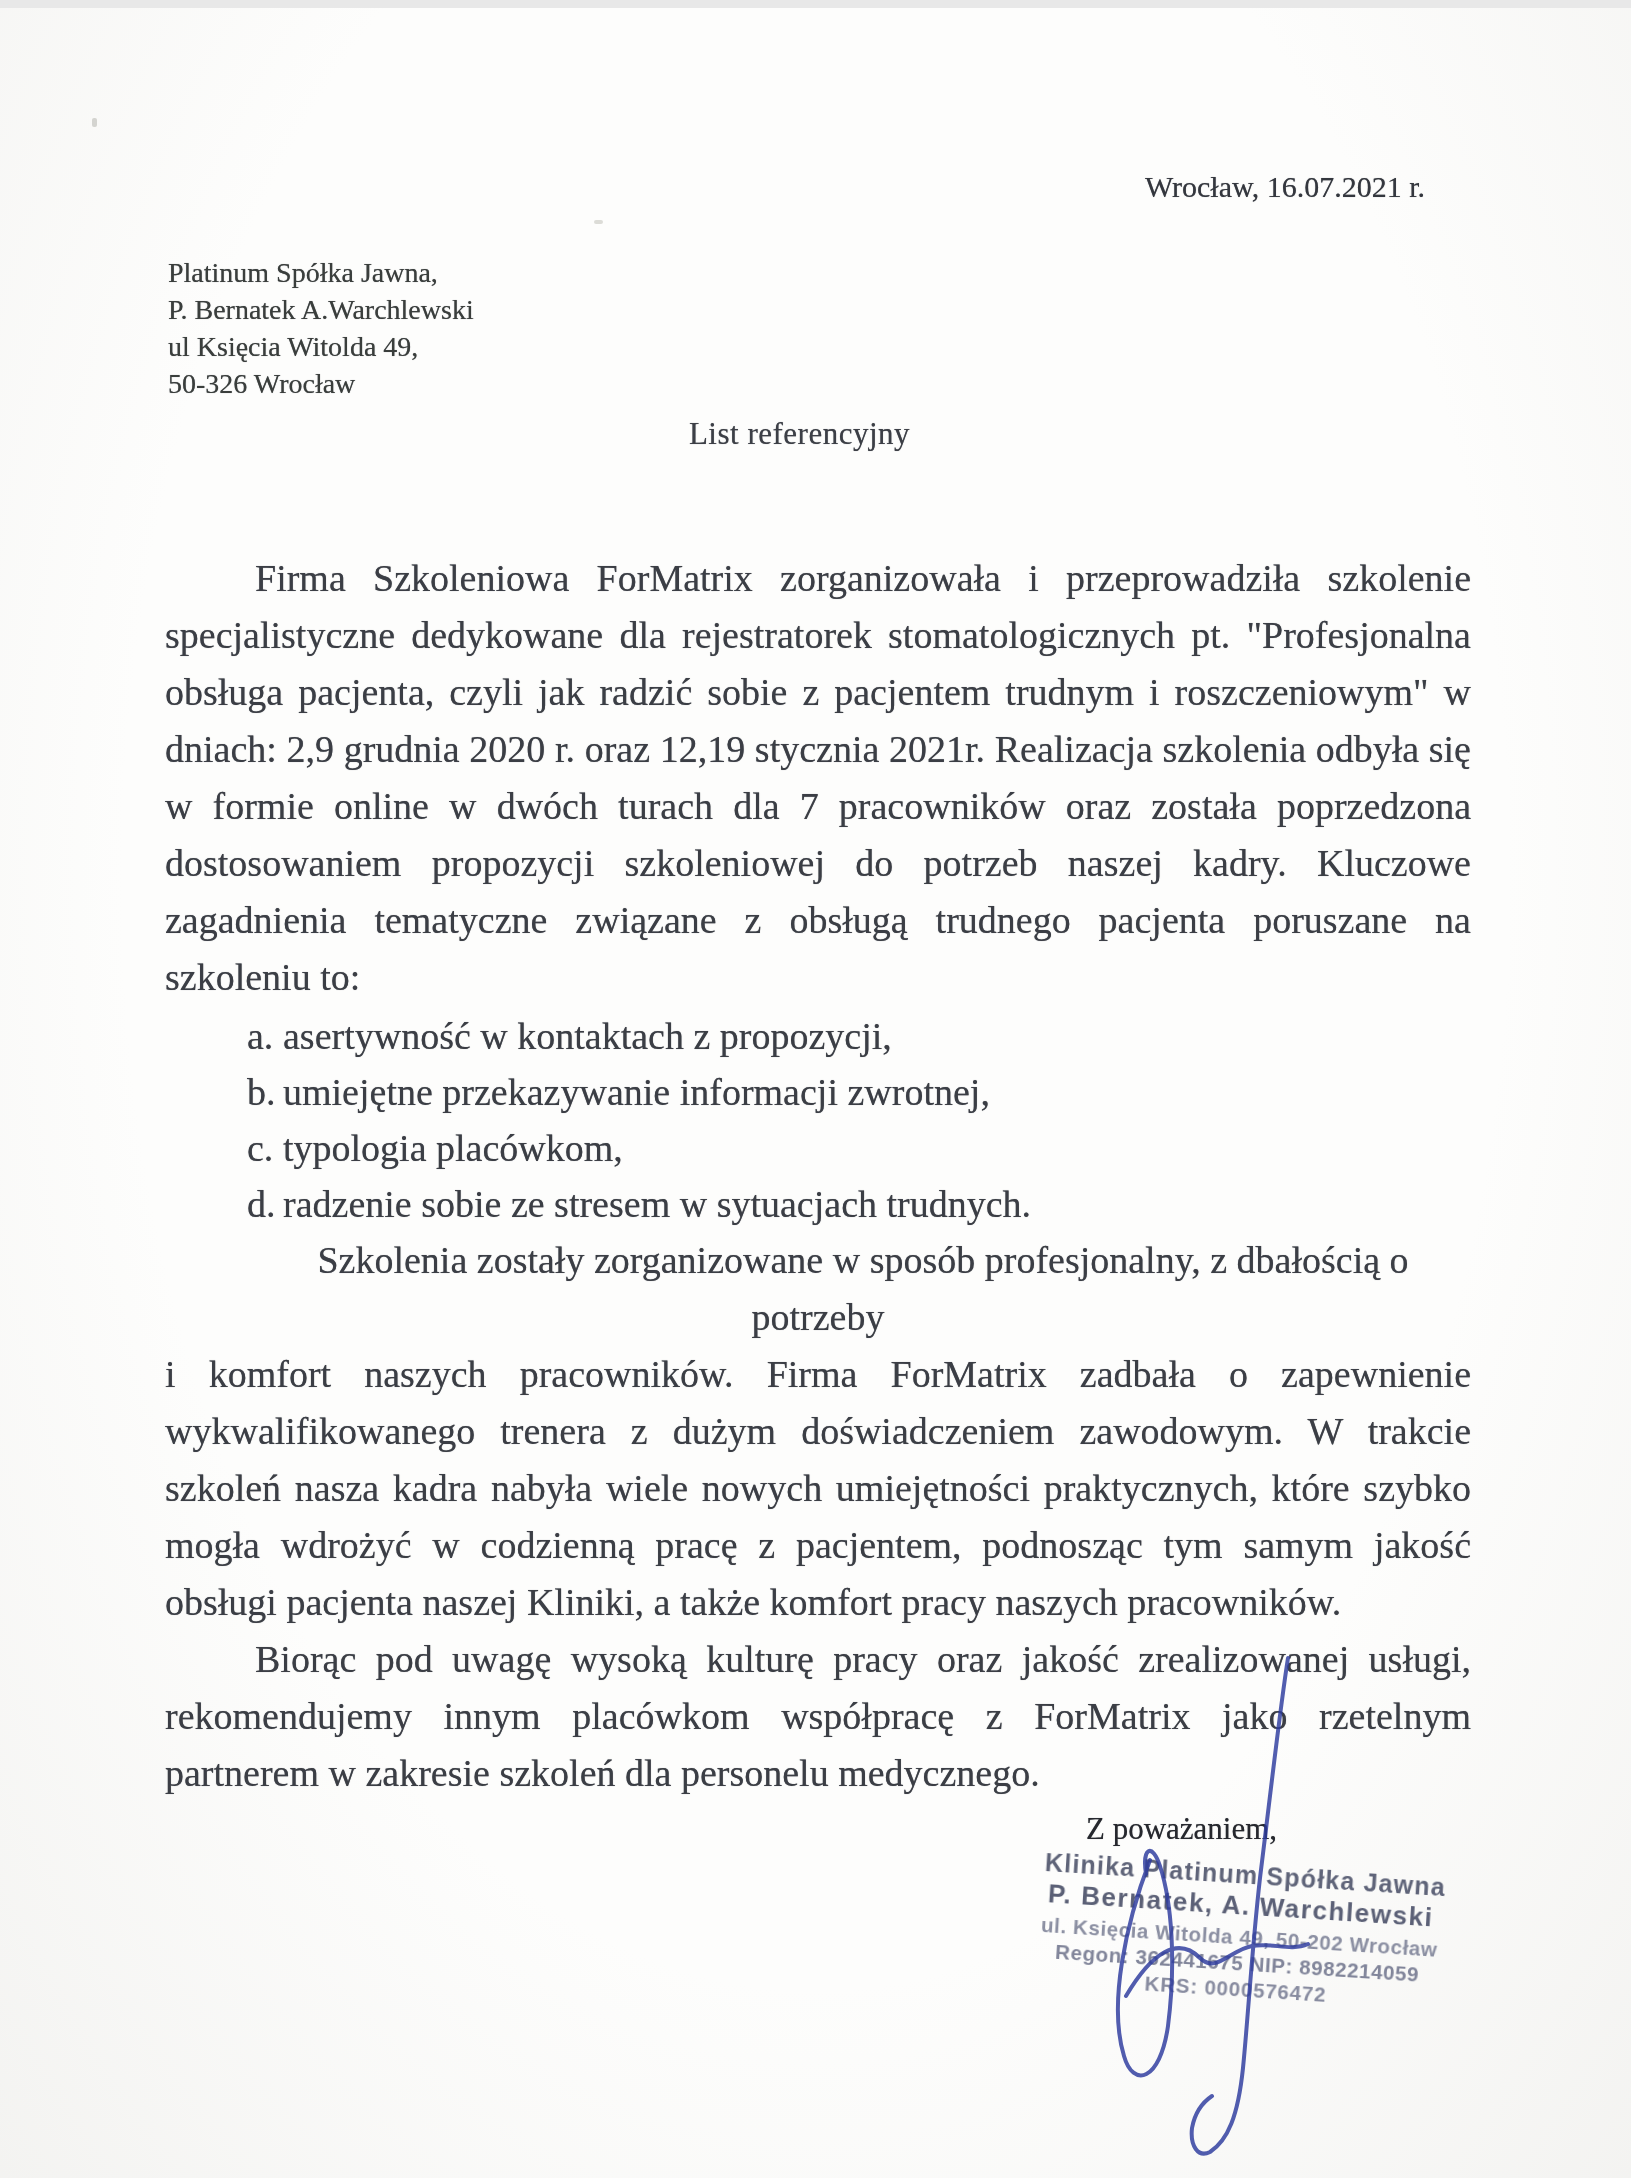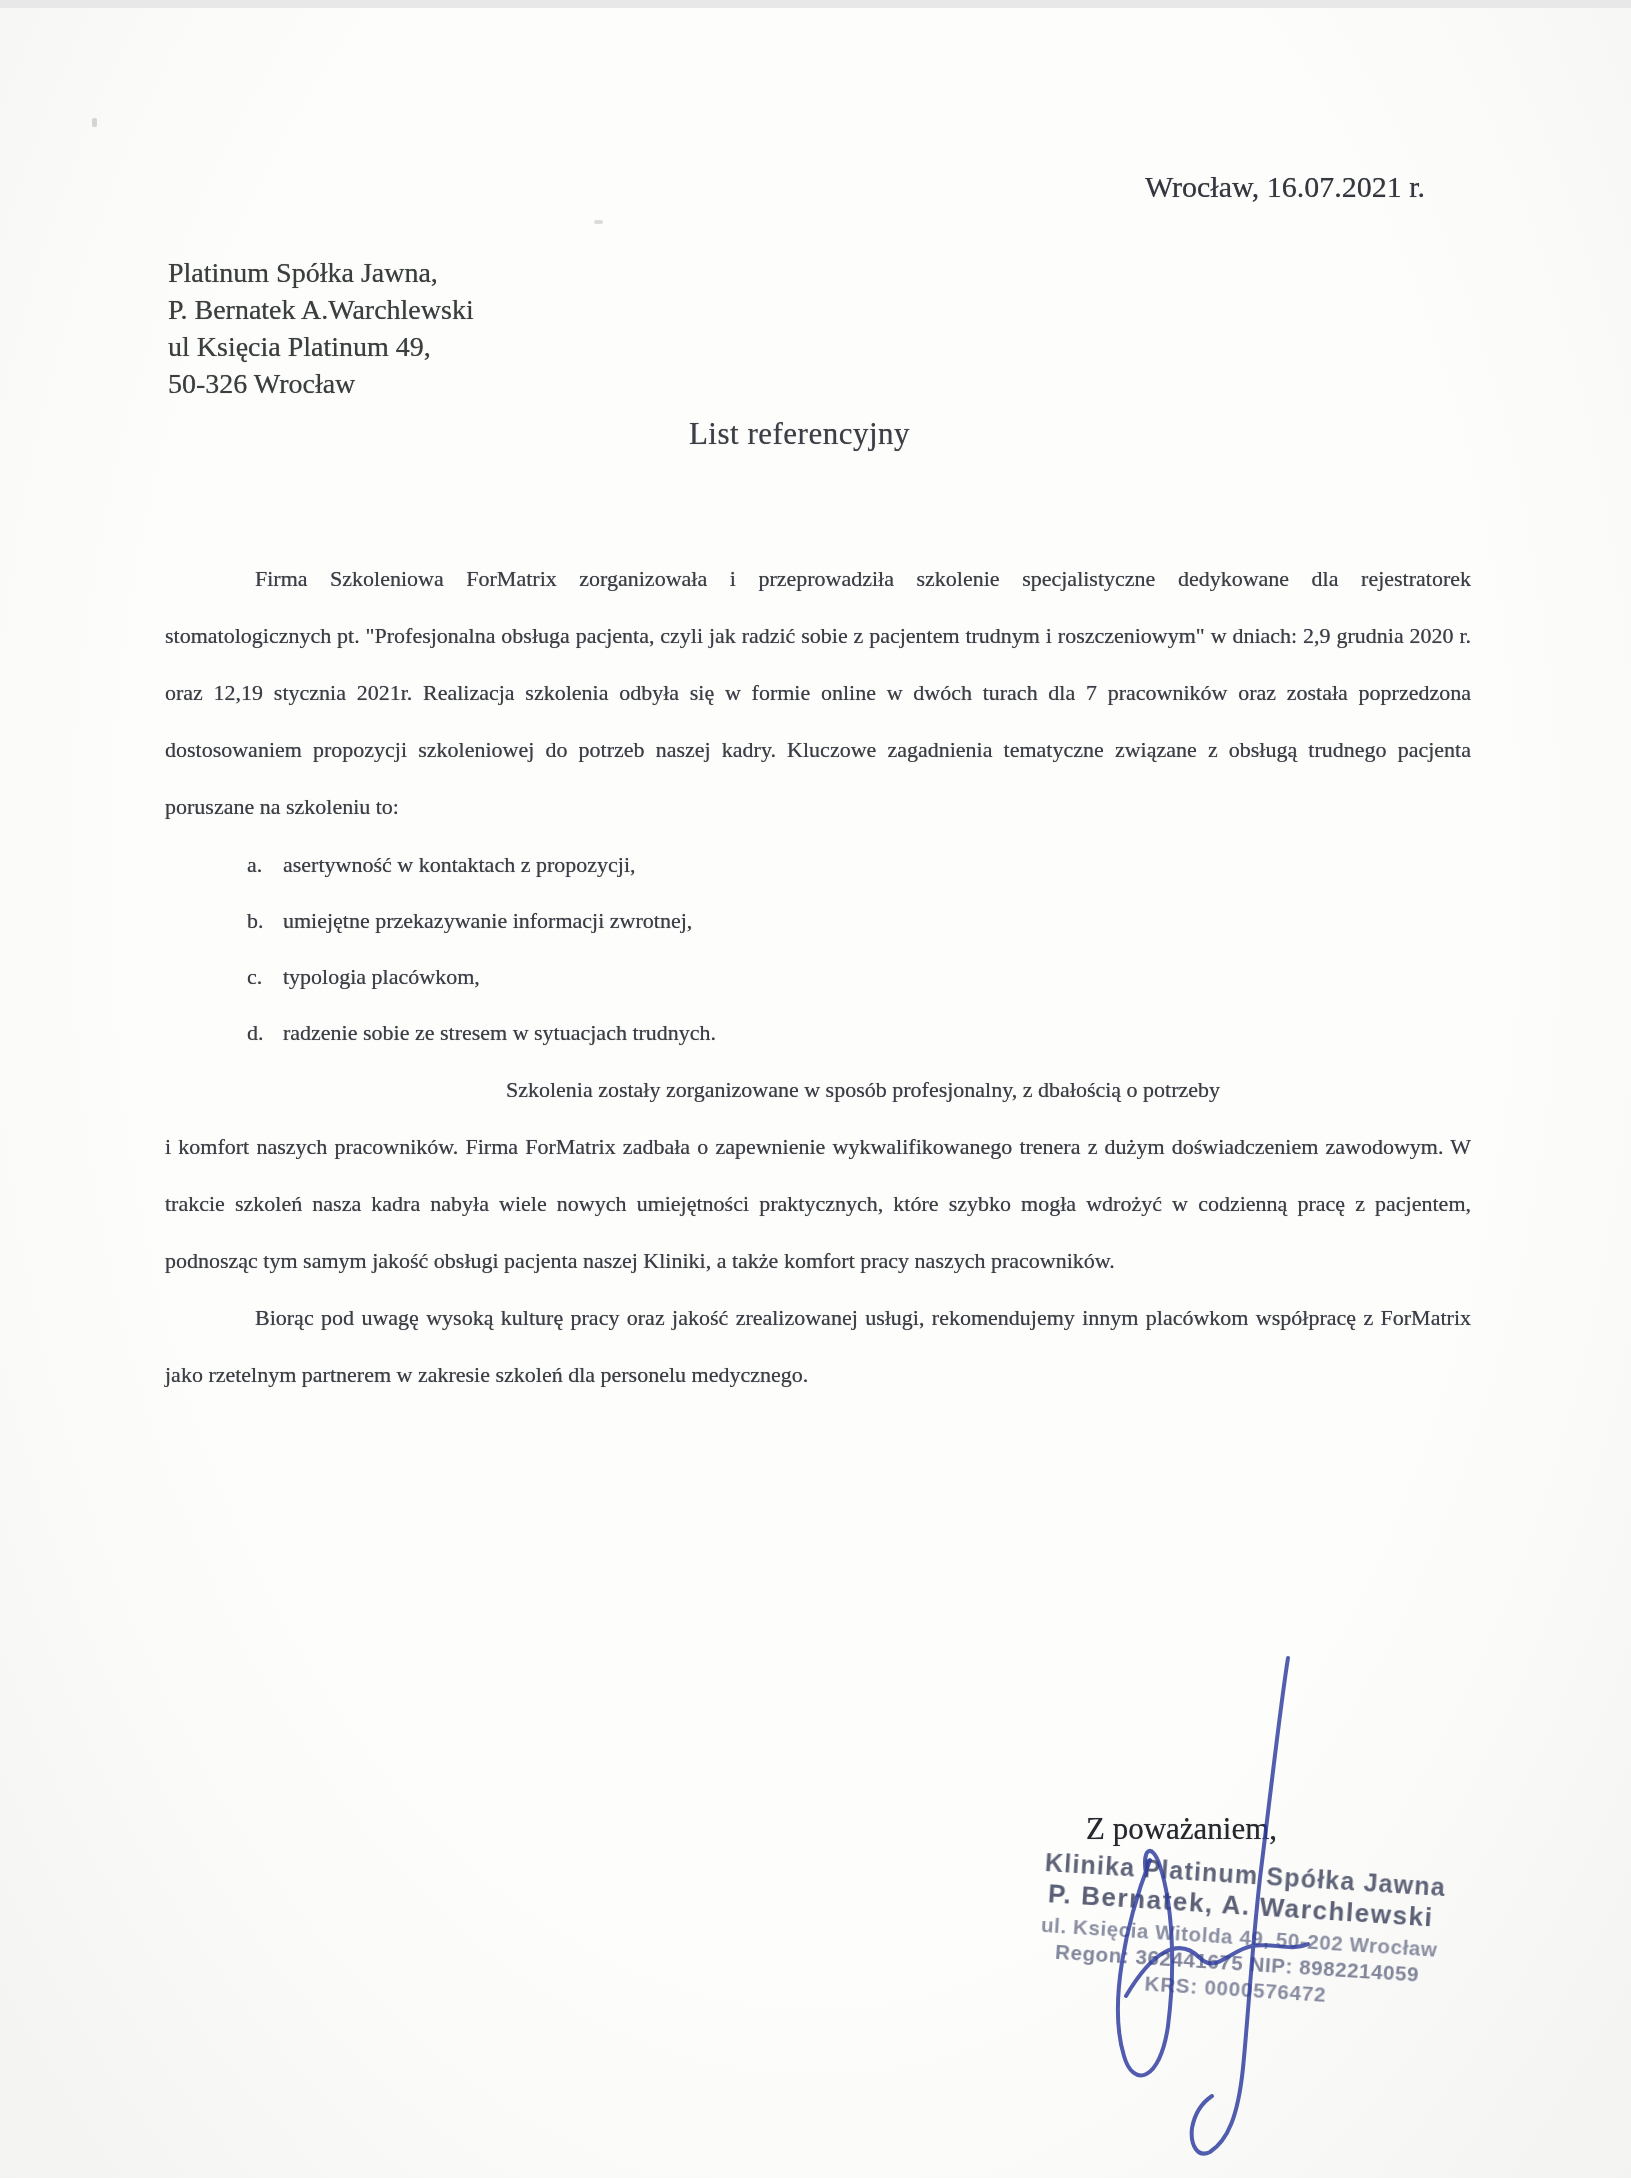--- a/index.html
+++ b/index.html
@@ -23,21 +23,21 @@
     position:absolute; left:168px; top:246px;
     font-size:28px; line-height:37px; color:#3a3e3c;
   }
   .letter-title {
     position:absolute; left:0; top:408px; width:1631px;
     text-align:center; transform:translateX(-16px);
     font-size:31px; color:#3c3f46; letter-spacing:.5px;
   }
   .letter-body {
     position:absolute; left:165px; top:542px; width:1306px;
-    font-size:22px; line-height:57px; text-align:justify;
+    font-size:38px; line-height:57px; text-align:justify;
     color:#3b3e45;
   }
   .letter-body p { margin:0; }
   .indent { text-indent:90px; }
   .p2-first { display:block; text-align:center; text-indent:90px; }
   .p2 { margin-top:44px; }
   .p3 { margin-top:14px; }
   .p4 { margin-top:10px; }
 
   .topic-list { margin:2px 0 0 0; padding:0; list-style:none; text-align:left; }
@@ -81,21 +81,21 @@
 <div class="page">
 
   <div class="speck speck-1"></div>
   <div class="speck speck-2"></div>
 
   <div class="date-line scan-soft">Wrocław, 16.07.2021 r.</div>
 
   <div class="recipient scan-soft">
     <div>Platinum Spółka Jawna,</div>
     <div>P. Bernatek A.Warchlewski</div>
-    <div>ul Księcia Platinum 49,</div>
+    <div>ul Księcia Witolda 49,</div>
     <div>50-326 Wrocław</div>
   </div>
 
   <div class="letter-title scan-soft">List referencyjny</div>
 
   <div class="letter-body scan-soft">
     <p class="indent">Firma Szkoleniowa ForMatrix zorganizowała i przeprowadziła szkolenie specjalistyczne dedykowane dla rejestratorek stomatologicznych pt. "Profesjonalna obsługa pacjenta, czyli jak radzić sobie z pacjentem trudnym i roszczeniowym" w dniach: 2,9 grudnia 2020 r. oraz 12,19 stycznia 2021r. Realizacja szkolenia odbyła się w formie online w dwóch turach dla 7 pracowników oraz została poprzedzona dostosowaniem propozycji szkoleniowej do potrzeb naszej kadry. Kluczowe zagadnienia tematyczne związane z obsługą trudnego pacjenta poruszane na szkoleniu to:</p>
 
     <ul class="topic-list">
       <li>

